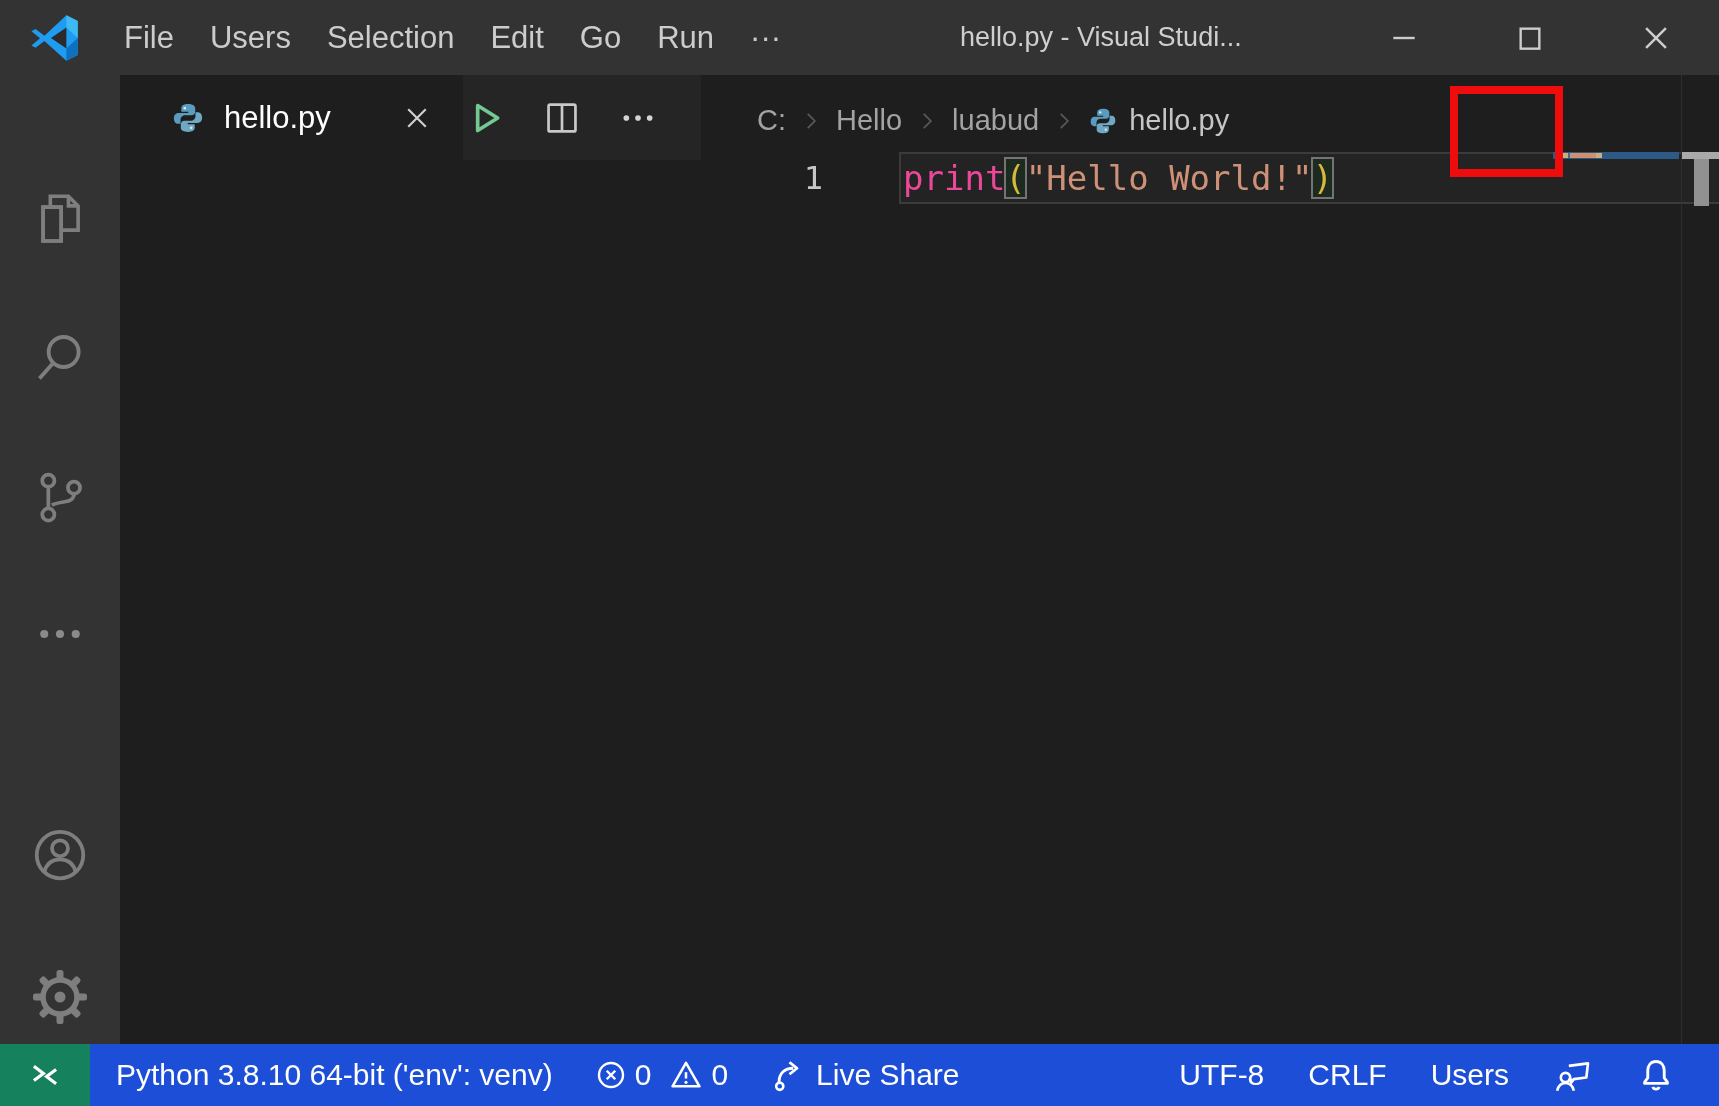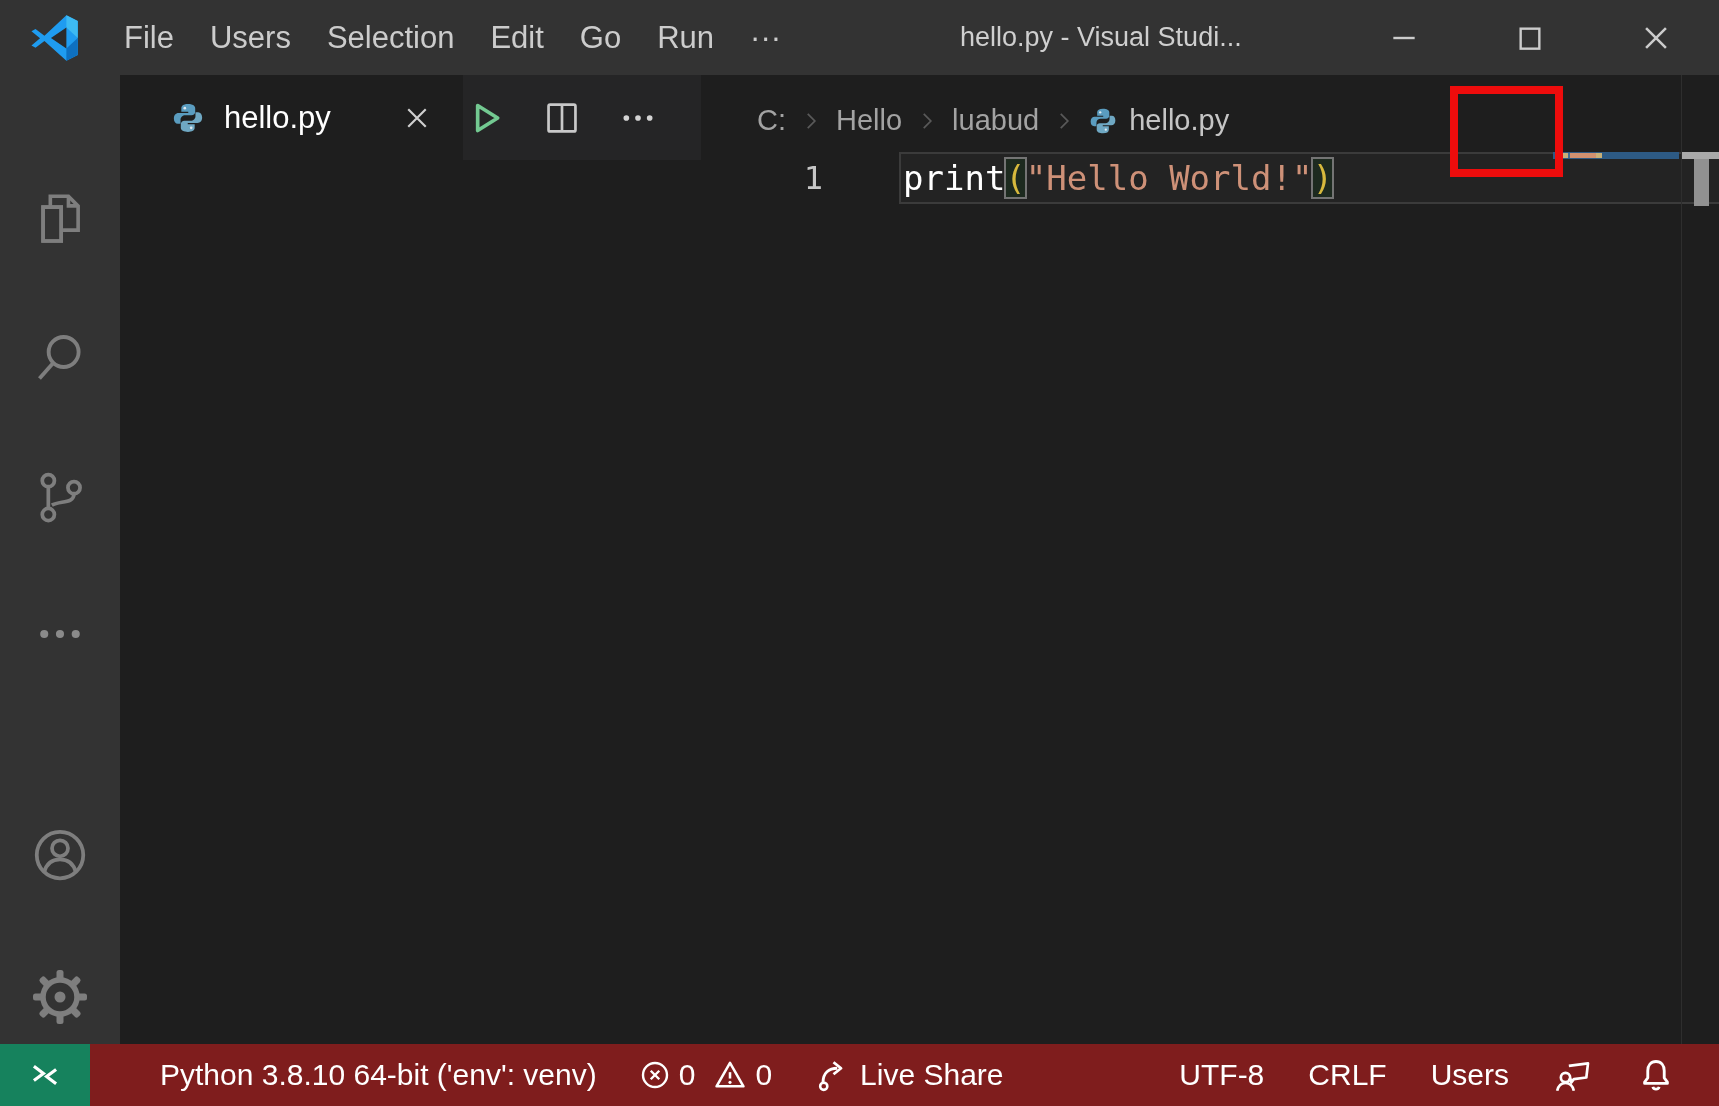--- a/index.html
+++ b/index.html
@@ -66,21 +66,21 @@
     background:#232323; border:2px solid #3b3b3b;
   }
   .gutter {
     width:202px; text-align:right; padding-right:80px; color:#c6c6c6;
     font-family:"DejaVu Sans Mono", monospace; font-size:32px; position:relative; z-index:1;
   }
   .code-text {
     font-family:"DejaVu Sans Mono", monospace; font-size:34px; position:relative; z-index:1;
     white-space:pre;
   }
-  .tok-func { color:#ffffff; }
+  .tok-func { color:#ec4899; }
   .tok-bracket { color:#d7ba3d; background:#1d2a1f; outline:2px solid #747474; outline-offset:-1px; }
   .tok-string { color:#ce9178; }
 
   
   .minimap { position:absolute; top:0; right:38px; width:128px; height:100%; }
   .minimap-line { position:absolute; top:77px; left:0; right:2px; height:7px; background:#2d5a84; }
   .minimap-line::before {
     content:""; position:absolute; left:3px; top:1px; height:5px; width:46px;
     background:linear-gradient(90deg,#c8b078 0 12px,#3f6f95 12px 14px,#d09070 14px 40px,#c8b078 40px 46px);
   }
@@ -89,22 +89,22 @@
   .sb-thumb { position:absolute; top:84px; left:12px; width:15px; height:47px; background:#919191; }
 
   
   .annotation-box {
     position:absolute; left:1450px; top:86px; width:113px; height:91px;
     border:8px solid #ee0c0c; z-index:50; pointer-events:none;
   }
 
   
   .statusbar {
-    height:62px; background:#7f1d1d; display:flex; align-items:center;
-    color:#ffffff; font-size:30px; flex-shrink:0;gap:44px;
+    height:62px; background:#1d4ed8; display:flex; align-items:center;
+    color:#ffffff; font-size:30px; flex-shrink:0;
   }
   .remote-host {
     width:90px; height:100%; background:#16825d; display:flex;
     align-items:center; justify-content:center; flex-shrink:0;
   }
   .sb-group-left { display:flex; align-items:center; gap:42px; margin-left:26px; }
   .sb-group-right { display:flex; align-items:center; gap:44px; margin-left:auto; padding-right:44px;justify-content:space-between; }
   .sb-item { display:flex; align-items:center; gap:10px; white-space:nowrap; }
   .problems { display:flex; align-items:center; gap:8px; }
   .problems .count { margin-right:10px; }

